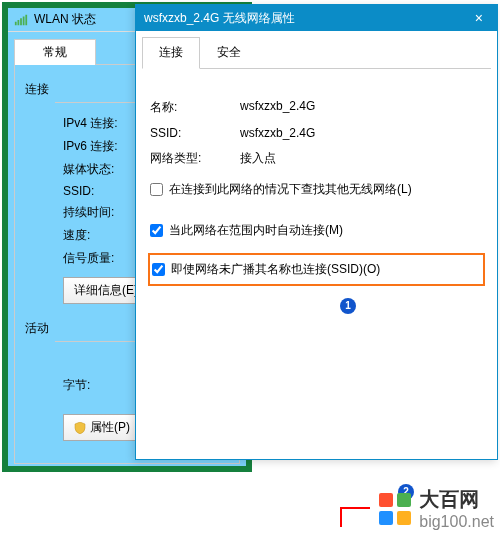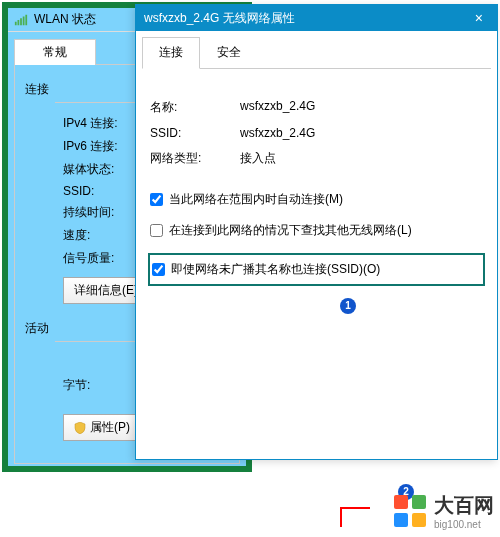--- a/index.html
+++ b/index.html
@@ -141,21 +141,21 @@
     .prop-value {
       flex: 1;
     }
     .cb-row {
       display: flex;
       align-items: center;
       margin: 14px 0;
     }
     .cb-row input { margin-right: 6px; }
     .highlight {
-      border: 2px solid #0f766e;
+      border: 2px solid #f97316;
       padding: 4px 2px;
       margin: 10px -2px;
     }
     .badge {
       display: inline-block;
       width: 16px;
       height: 16px;
       border-radius: 50%;
       background: #1155cc;
       color: #fff;
@@ -178,21 +178,21 @@
       width: 40px;
       height: 40px;
       position: relative;
     }
     .wm-text {
       display: flex;
       flex-direction: column;
       margin-left: 4px;
     }
     .wm-main { font-size: 20px; font-weight: bold; color: #333; }
-    .wm-sub { font-size: 10px; color: #888; }
+    .wm-sub { font-size: 16px; color: #888; }
     .red-box-bottom {
       position: absolute;
       left: 340px;
       bottom: 10px;
       width: 30px;
       height: 20px;
       border: 2px solid #ff0000;
       border-bottom: none;
       border-right: none;
     }
@@ -269,27 +269,27 @@
     </div>
     <div class="prop-row">
       <span class="prop-label">SSID:</span>
       <span class="prop-value">wsfxzxb_2.4G</span>
     </div>
     <div class="prop-row">
       <span class="prop-label">网络类型:</span>
       <span class="prop-value">接入点</span>
     </div>
 
+    <div class="cb-row">
+      <input type="checkbox" style="">
+      <span>在连接到此网络的情况下查找其他无线网络(L)</span>
+    </div>
     <div class="cb-row" style="margin-top:24px;">
       <input type="checkbox" checked="" style="">
       <span>当此网络在范围内时自动连接(M)</span>
-    </div>
-    <div class="cb-row">
-      <input type="checkbox" style="">
-      <span>在连接到此网络的情况下查找其他无线网络(L)</span>
     </div>
     <div class="highlight">
       <div class="cb-row" style="margin:2px 0;">
         <input type="checkbox" checked="" style="">
         <span>即使网络未广播其名称也连接(SSID)(O)</span>
       </div>
     </div>
   </div>
 </div>
 

